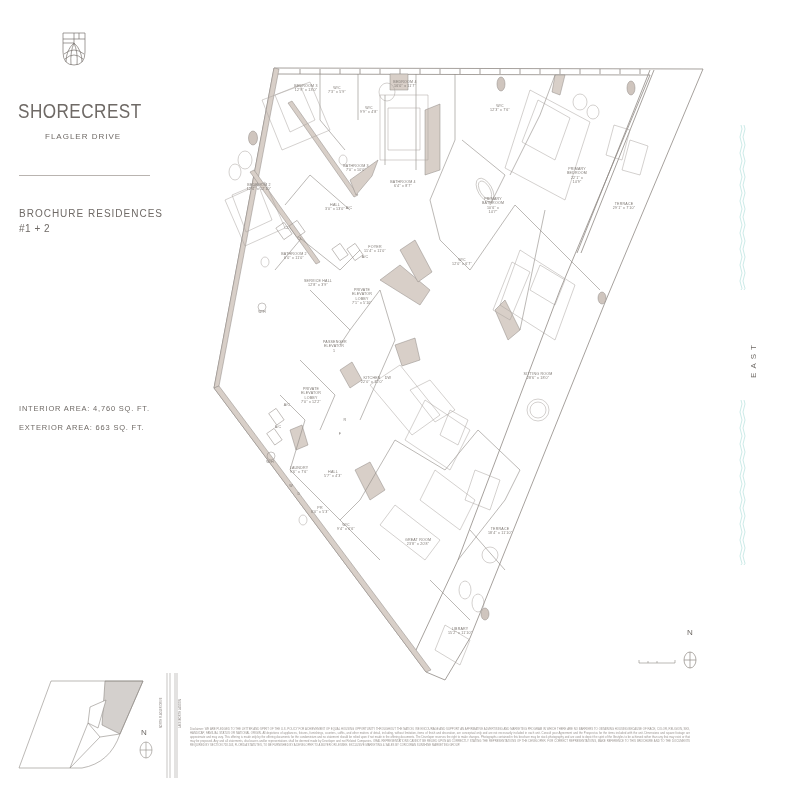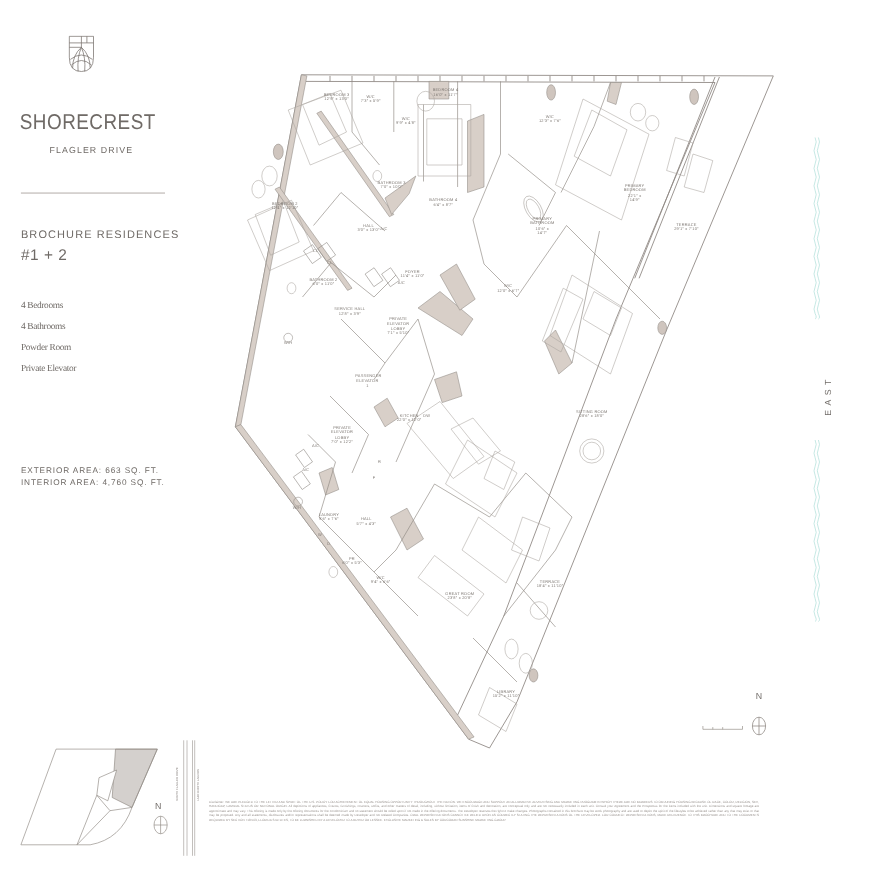--- a/index.html
+++ b/index.html
@@ -4,21 +4,21 @@
   <style>
     html, body { margin: 0; padding: 0; background: #ffffff; }
     body { width: 800px; height: 800px; position: relative; overflow: hidden; font-family: "Liberation Sans", sans-serif; color: #7a7470; }
     .abs { position: absolute; }
     .sidebar { left: 0; top: 0; width: 190px; height: 800px; }
     .logo-mark { left: 62px; top: 32px; width: 24px; height: 34px; }
     .brand-name { left: 18px; top: 100px; width: 120px; font-size: 19.5px; letter-spacing: 0.5px; color: #6f6a66; font-family: "Liberation Sans", sans-serif; font-weight: 300; transform: scaleX(0.88); transform-origin: left top; white-space: nowrap; }
     .brand-sub { left: 45px; top: 132px; font-size: 8px; letter-spacing: 1px; color: #6f6a66; white-space: nowrap; }
     .brand-divider { left: 19px; top: 175px; width: 131px; height: 1px; background: #b9b4b0; }
     .res-title { left: 19px; top: 208px; font-size: 10px; letter-spacing: 1px; color: #6f6a66; white-space: nowrap; }
-    .res-subtitle { left: 19px; top: 223px; font-size: 14px; letter-spacing: 0.5px; color: #6f6a66; white-space: nowrap; }
+    .res-subtitle { left: 19px; top: 223px; font-size: 10px; letter-spacing: 0.5px; color: #6f6a66; white-space: nowrap; }
     .features { left: 19px; top: 268px; }
     .feature { font-family: "Liberation Serif", serif; font-size: 8.5px; color: #6f6a66; height: 19px; line-height: 19px; white-space: nowrap; letter-spacing: -0.3px; }
     .area { left: 19px; font-size: 7.5px; letter-spacing: 0.8px; color: #6f6a66; white-space: nowrap; }
     .plan { left: 0; top: 0; width: 800px; height: 800px; }
     .room-label { position: absolute; font-size: 3.6px; line-height: 4.4px; color: #7d7772; text-align: center; letter-spacing: 0.2px; white-space: nowrap; transform: translateX(-50%); }
     .east { left: 733px; top: 355px; font-size: 8px; letter-spacing: 4px; color: #6f6a66; transform: rotate(-90deg); transform-origin: center; white-space: nowrap; width: 40px; text-align: center; }
     .north-label { font-size: 8px; color: #6f6a66; }
     .disclaimer { left: 190px; top: 727px; width: 500px; font-size: 2.8px; line-height: 4.1px; color: #9a9490; text-align: justify; }
     .street-label { font-size: 2.6px; color: #8a8480; white-space: nowrap; transform: rotate(-90deg); transform-origin: left top; }
   </style>
@@ -41,28 +41,22 @@
       <path d="M3 27 Q12 19 21 27"></path>
     </g>
   </svg>
   <div class="abs brand-name">SHORECREST</div>
   <div class="abs brand-sub">FLAGLER DRIVE</div>
   <div class="abs brand-divider"></div>
 
   <div class="abs res-title">BROCHURE RESIDENCES</div>
   <div class="abs res-subtitle">#1 + 2</div>
 
-  <div class="abs features">
-    <div class="feature">4 Bedrooms</div>
-    <div class="feature">4 Bathrooms</div>
-    <div class="feature">Powder Room</div>
-    <div class="feature">Private Elevator</div>
-  </div>
-
-  <div class="abs area" style="top:404px;margin-top:30px;">INTERIOR AREA: 4,760 SQ. FT.</div>
+
+  <div class="abs area" style="top:404px;">INTERIOR AREA: 4,760 SQ. FT.</div>
   <div class="abs area" style="top:423px;">EXTERIOR AREA: 663 SQ. FT.</div>
 </div>
 
 <svg class="abs plan" viewBox="0 0 800 800">
 
   <g fill="none" stroke="#a8dcd6" stroke-width="0.6">
     <path d="M741 125 q2 4 0 8 q-2 4 0 8 q2 4 0 8 q-2 4 0 8 q2 4 0 8 q-2 4 0 8 q2 4 0 8 q-2 4 0 8 q2 4 0 8 q-2 4 0 8 q2 4 0 8 q-2 4 0 8 q2 4 0 8 q-2 4 0 8 q2 4 0 8 q-2 4 0 8 q2 4 0 8 q-2 4 0 8 q2 4 0 8 q-2 4 0 8 q2 4 0 5"></path>
     <path d="M744 125 q2 4 0 8 q-2 4 0 8 q2 4 0 8 q-2 4 0 8 q2 4 0 8 q-2 4 0 8 q2 4 0 8 q-2 4 0 8 q2 4 0 8 q-2 4 0 8 q2 4 0 8 q-2 4 0 8 q2 4 0 8 q-2 4 0 8 q2 4 0 8 q-2 4 0 8 q2 4 0 8 q-2 4 0 8 q2 4 0 8 q-2 4 0 8 q2 4 0 5"></path>
     <path d="M741 400 q2 4 0 8 q-2 4 0 8 q2 4 0 8 q-2 4 0 8 q2 4 0 8 q-2 4 0 8 q2 4 0 8 q-2 4 0 8 q2 4 0 8 q-2 4 0 8 q2 4 0 8 q-2 4 0 8 q2 4 0 8 q-2 4 0 8 q2 4 0 8 q-2 4 0 8 q2 4 0 8 q-2 4 0 8 q2 4 0 8 q-2 4 0 8 q2 4 0 5"></path>
     <path d="M744 400 q2 4 0 8 q-2 4 0 8 q2 4 0 8 q-2 4 0 8 q2 4 0 8 q-2 4 0 8 q2 4 0 8 q-2 4 0 8 q2 4 0 8 q-2 4 0 8 q2 4 0 8 q-2 4 0 8 q2 4 0 8 q-2 4 0 8 q2 4 0 8 q-2 4 0 8 q2 4 0 8 q-2 4 0 8 q2 4 0 8 q-2 4 0 8 q2 4 0 5"></path>

